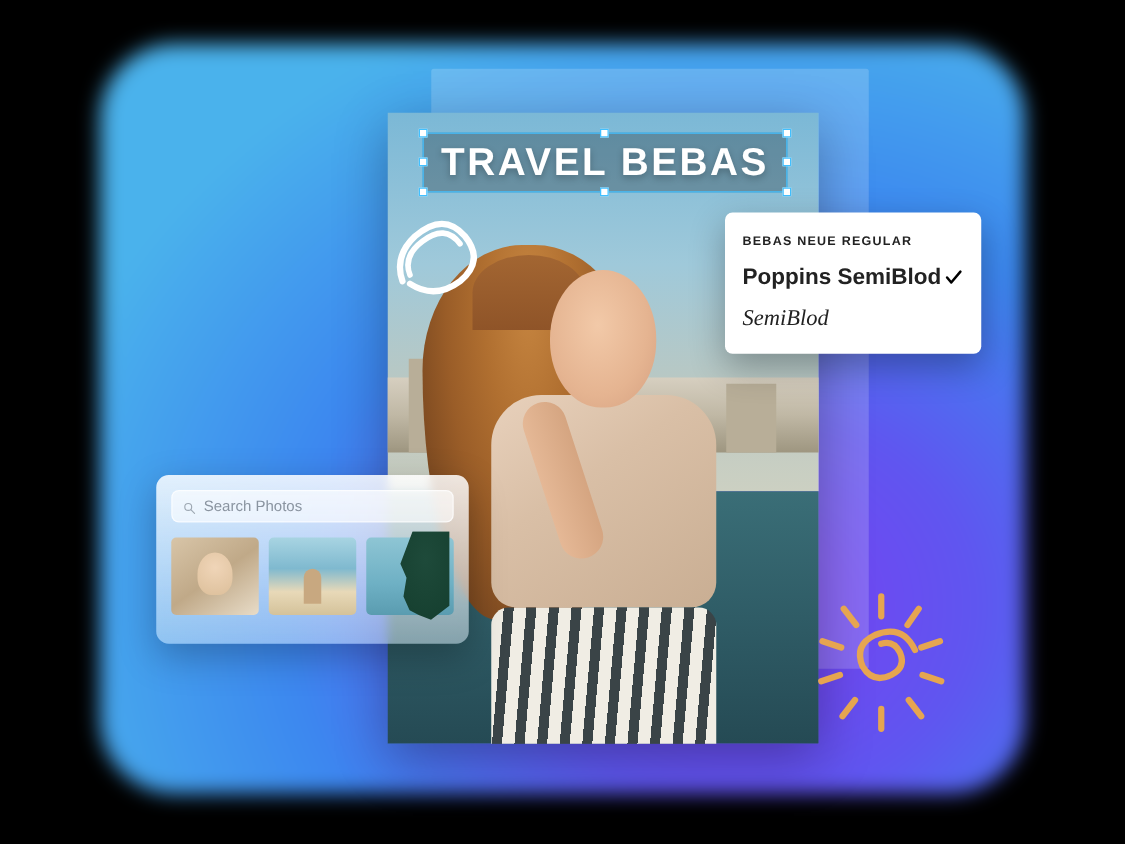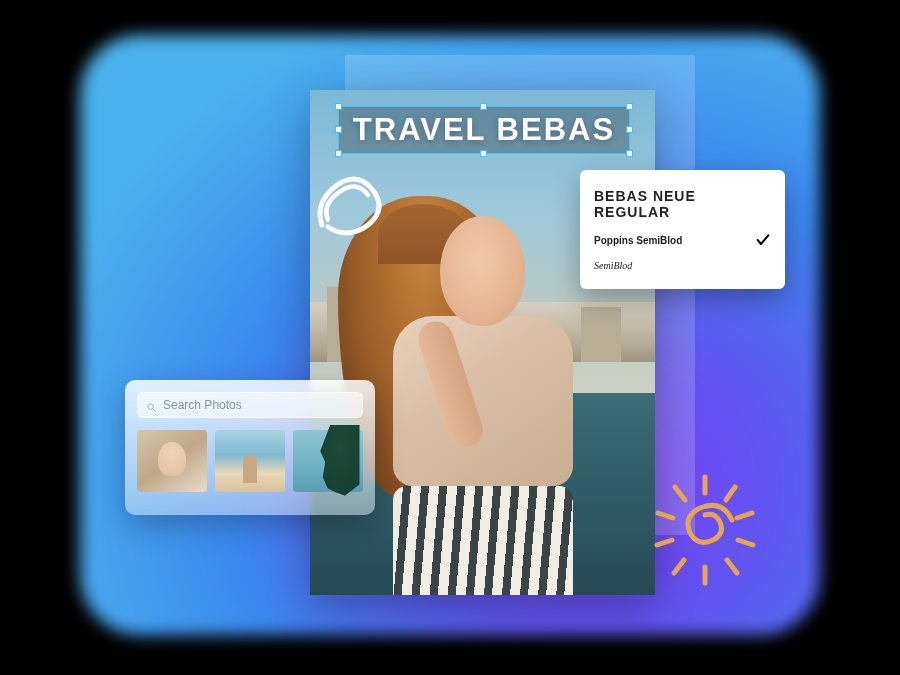--- a/index.html
+++ b/index.html
@@ -131,24 +131,24 @@
       left: 580px; top: 170px;
       width: 205px;
       background:#fff;
       border-radius: 6px;
       padding: 12px 14px;
       box-shadow: 0 10px 28px rgba(0,0,0,0.3);
     }
     .font-row {
       display:flex; align-items:center; justify-content:space-between;
       padding: 6px 0;
-      font-size: 10px; color:#222;
+      font-size: 18px; color:#222;
       cursor:pointer;
     }
-    .f-bebas { font-family:"Arial Narrow",sans-serif; font-weight:700; letter-spacing:1px; font-size:14px; text-transform:uppercase;}
+    .f-bebas { font-family:"Arial Narrow",sans-serif; font-weight:700; letter-spacing:1px; font-size:10px; text-transform:uppercase;}
     .f-poppins { font-weight:700; }
     .f-sriracha { font-style:italic; font-family: Georgia, serif;}
     .check { width:16px; height:16px; }
     .check svg { width:100%; height:100%; }
     .search-panel {
       position:absolute;
       left: 125px; top: 380px;
       width: 250px; height: 135px;
       background: linear-gradient(180deg, rgba(255,255,255,0.85) 0%, rgba(220,235,245,0.5) 100%);
       border-radius: 10px;

